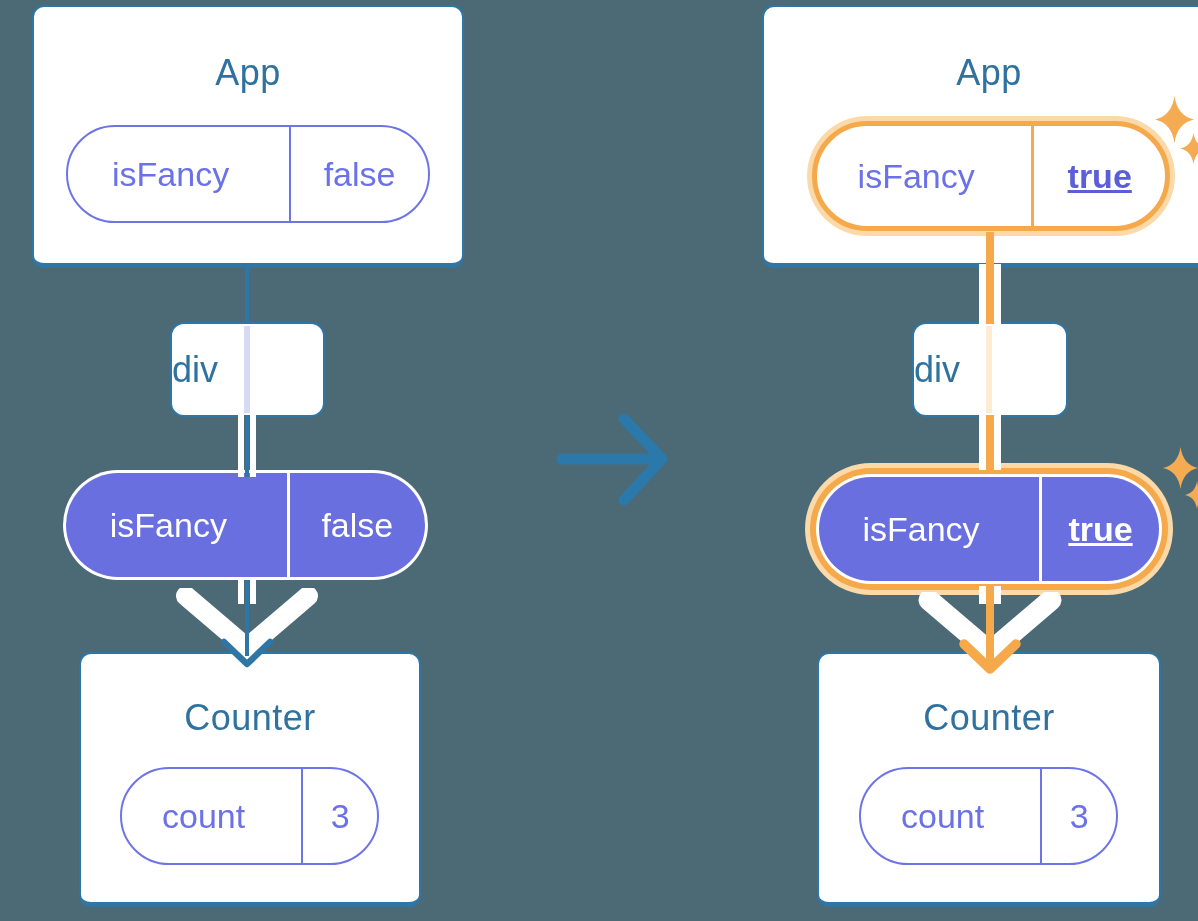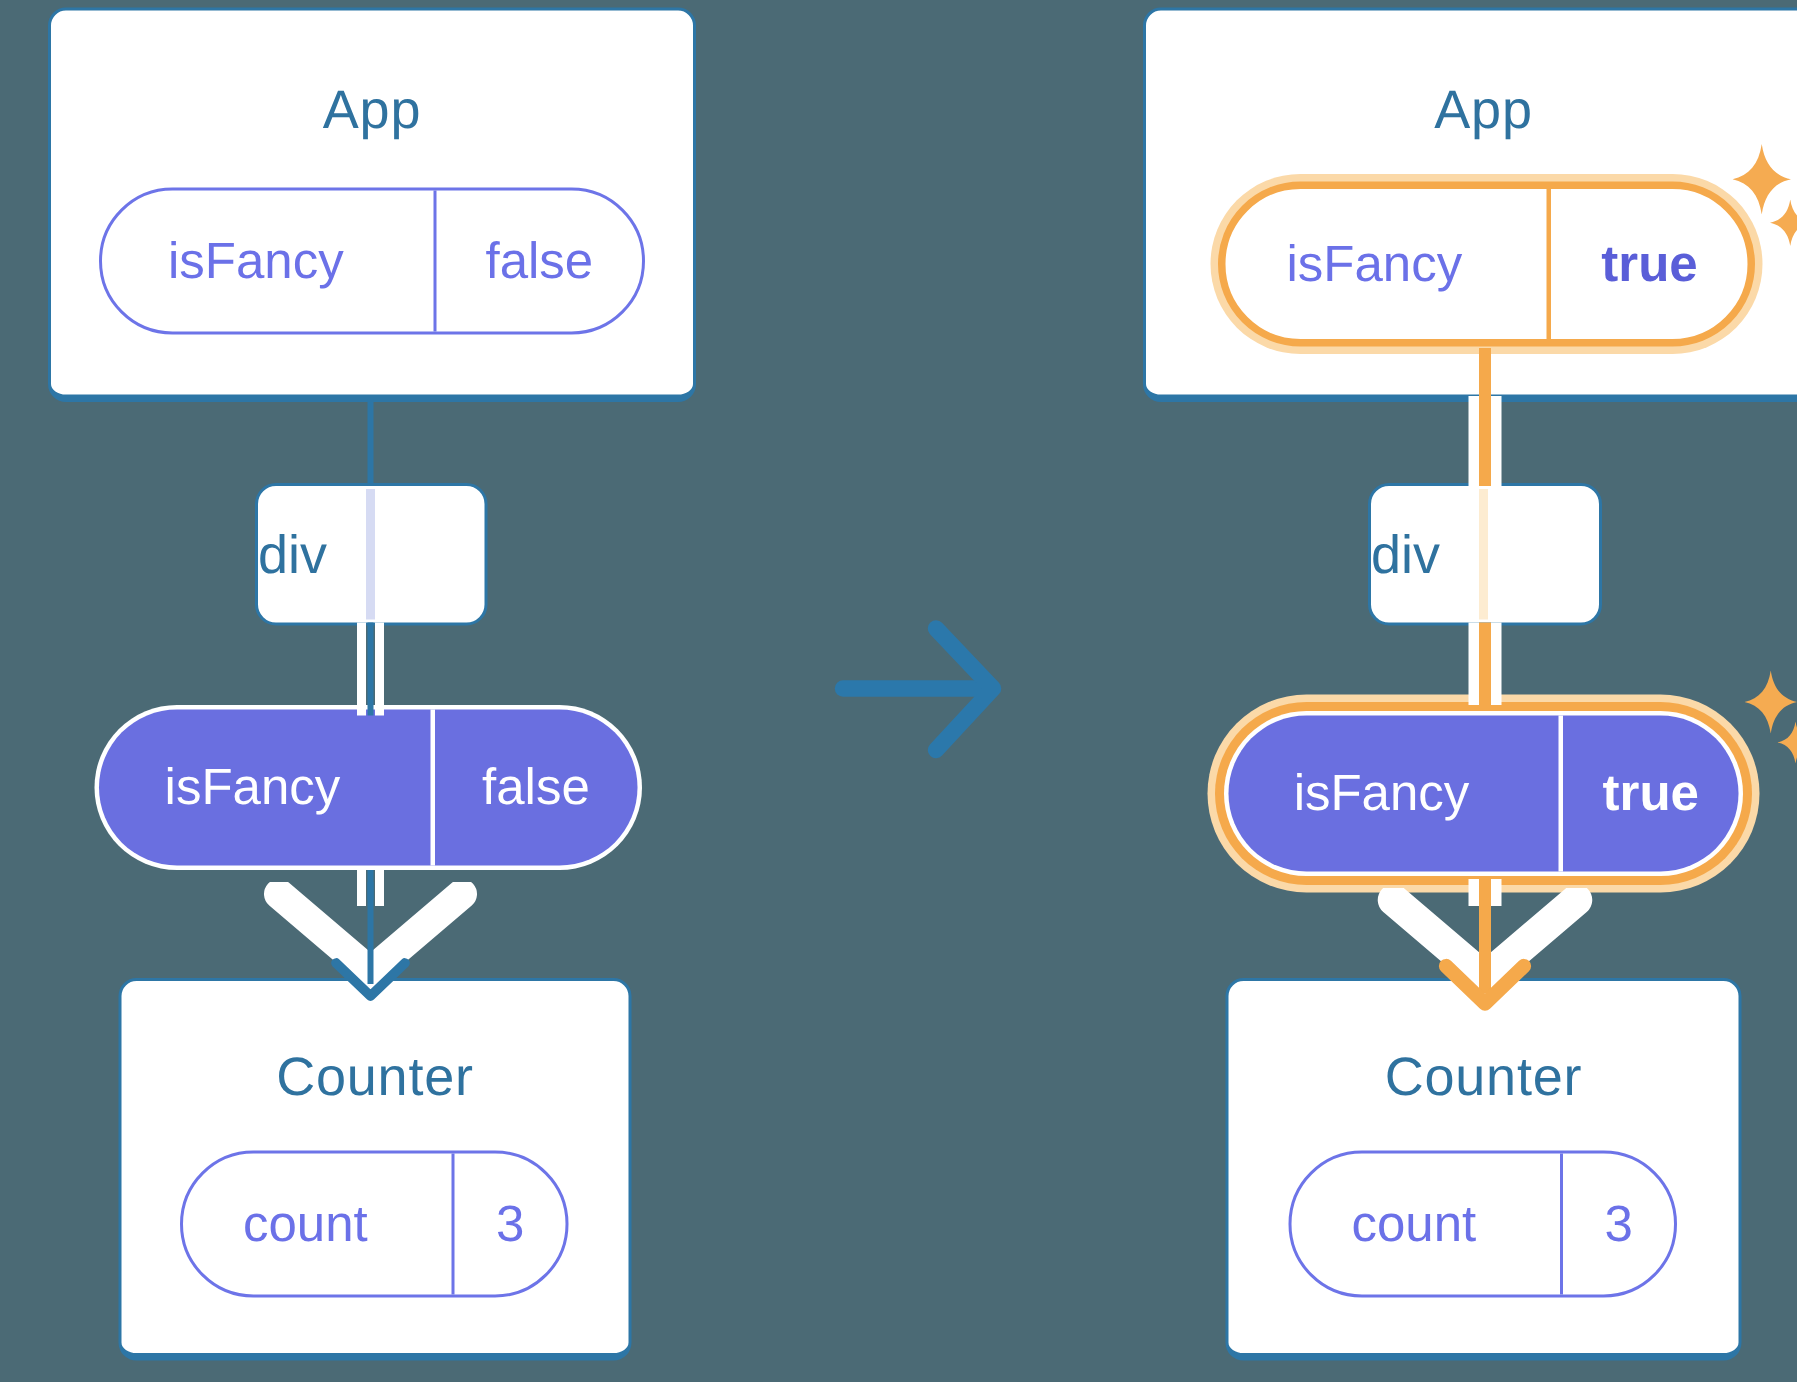--- a/index.html
+++ b/index.html
@@ -15,21 +15,21 @@
   .pill .cell.name{flex:0 0 57%;}
   .pill .cell.value{flex:1 1 auto;}
   .outline-pill{background:#fff;border:2px solid #6d74e8;border-radius:60px;color:#6b71e8;}
   .outline-pill .cell.value{border-left:2px solid #6d74e8;}
   .solid-pill{background:#6a6fe0;border-radius:60px;color:#fff;box-shadow:0 0 0 3px #fff;}
   .solid-pill .cell.value{border-left:3px solid #fff;}
   .orange-pill{background:#fff;border:5px solid #f5a94b;border-radius:60px;color:#6b71e8;
                box-shadow:0 0 0 5px #fbd9a8;}
   .orange-pill .cell.value{border-left:3px solid #f5a94b;}
   .glow{box-shadow:0 0 0 3px #fff,0 0 0 9px #f5a94b,0 0 0 14px #fbd9a8;}
-  .bold-val{font-weight:bold;color:#5a5ed8;}
+  .bold-val{font-weight:bold;color:#5a5ed8;text-decoration:underline;}
   .solid-pill .bold-val{color:#fff;}
   
   .divbox{position:absolute;background:#fff;border:2.5px solid #2d76a6;border-radius:14px;
           box-sizing:border-box;display:flex;align-items:center;justify-content:flex-start;}
   .divbox .inner-line{position:absolute;top:2px;bottom:2px;width:6px;z-index:0;}
   .divbox .lbl{position:relative;z-index:1;font-size:36px;font-weight:500;color:#2f729f;}
   
   .vline{position:absolute;z-index:5;}
   .blue{background:#2d76a6;}
   .orange{background:#f5a94b;}

